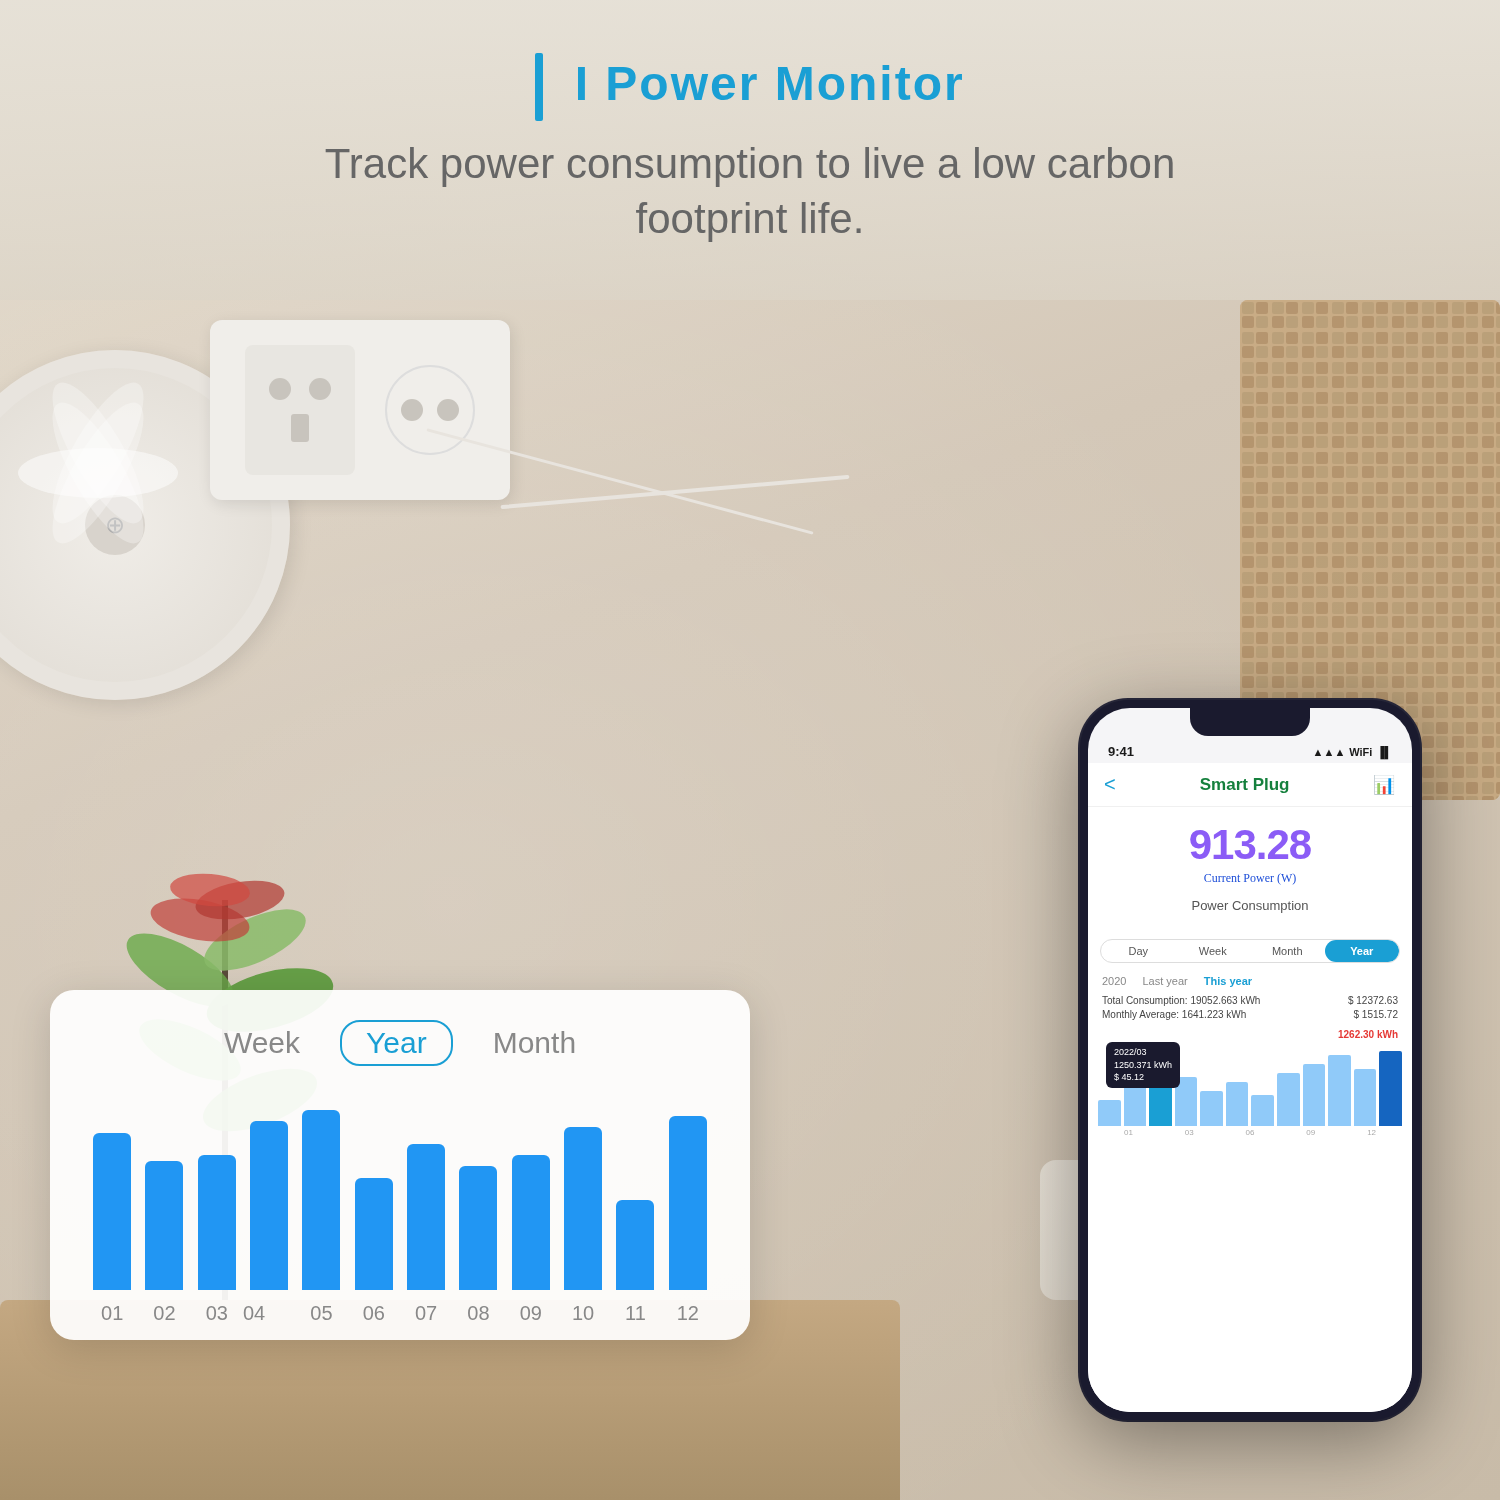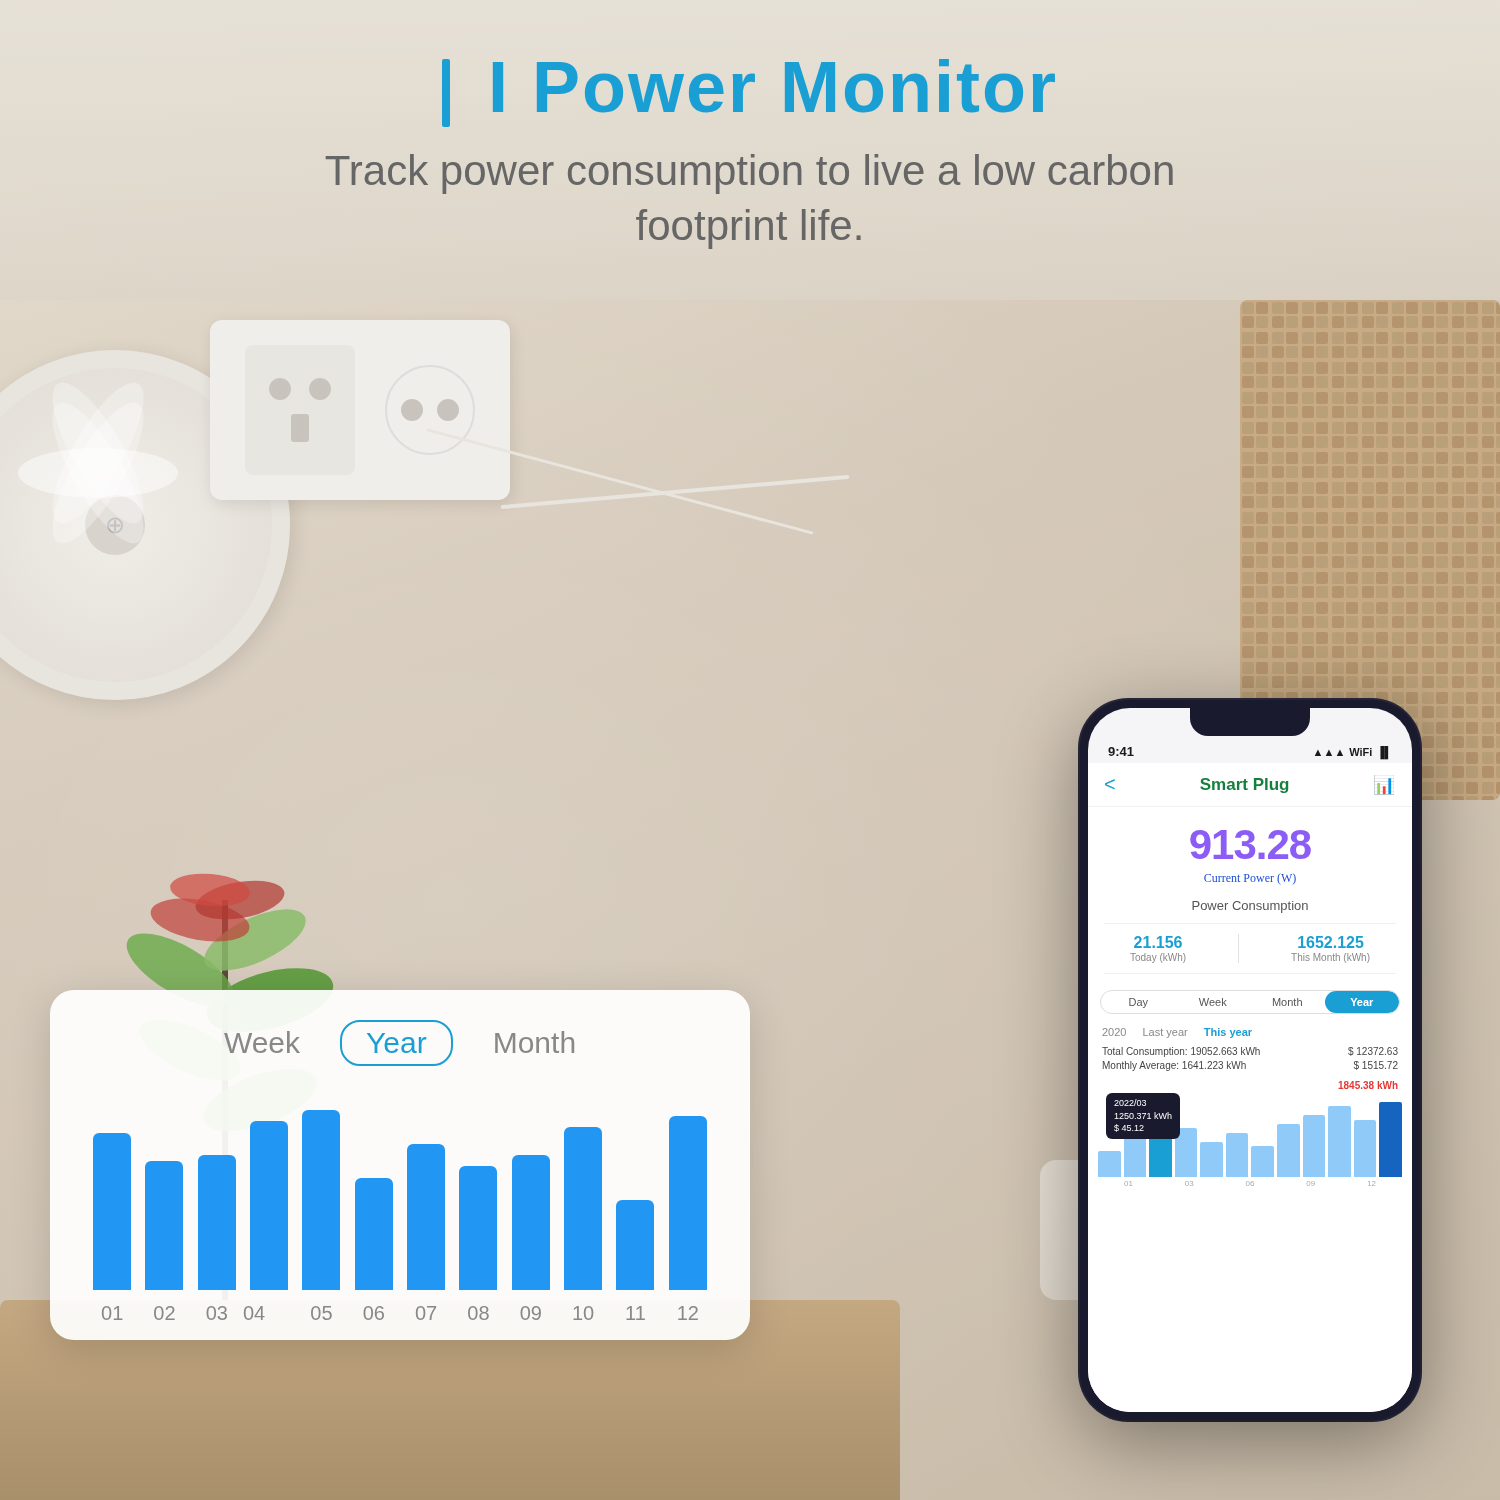--- a/index.html
+++ b/index.html
@@ -35,21 +35,21 @@
       height: 300px;
       background: linear-gradient(180deg, rgba(230,225,215,0.95) 0%, rgba(220,213,200,0.7) 100%);
       display: flex;
       flex-direction: column;
       align-items: center;
       justify-content: center;
       z-index: 10;
     }
 
     .page-title {
-      font-size: 72px;
+      font-size: 48px;
       font-weight: 700;
       color: #1a9fd4;
       letter-spacing: 2px;
       margin-bottom: 16px;
     }
 
     .page-subtitle {
       font-size: 42px;
       color: #666;
       font-weight: 400;
@@ -637,31 +637,20 @@
         <span class="phone-icon">📊</span>
       </div>
 
       <div class="power-value">
         <div class="power-number">913.28</div>
         <div class="power-unit">Current Power (W)</div>
       </div>
 
       <div class="consumption-section">
         <div class="consumption-title">Power Consumption</div>
-        <div class="consumption-row">
-          <div class="consumption-item">
-            <div class="consumption-value">21.156</div>
-            <div class="consumption-label">Today (kWh)</div>
-          </div>
-          <div style="width:1px;background:#e0e0e0;"></div>
-          <div class="consumption-item">
-            <div class="consumption-value">1652.125</div>
-            <div class="consumption-label">This Month (kWh)</div>
-          </div>
-        </div>
       </div>
 
       <div class="tab-row">
         <div class="phone-tab">Day</div>
         <div class="phone-tab">Week</div>
         <div class="phone-tab">Month</div>
         <div class="phone-tab active">Year</div>
       </div>
 
       <div class="year-nav">
@@ -674,21 +663,21 @@
         <div class="stats-row">
           <span>Total Consumption: 19052.663 kWh</span>
           <span>$ 12372.63</span>
         </div>
         <div class="stats-row">
           <span>Monthly Average: 1641.223 kWh</span>
           <span>$ 1515.72</span>
         </div>
       </div>
 
-      <div class="stats-highlight">1845.38 kWh</div>
+      <div class="stats-highlight">1262.30 kWh</div>
 
       <div class="mini-chart">
         <div class="tooltip">
           <div>2022/03</div>
           <div>1250.371 kWh</div>
           <div>$ 45.12</div>
         </div>
         <div class="mini-bars" id="mini-bars-container">
             <div class="mini-bar" style="height: 26.4706px;"></div>
             <div class="mini-bar" style="height: 39.7059px;"></div>

